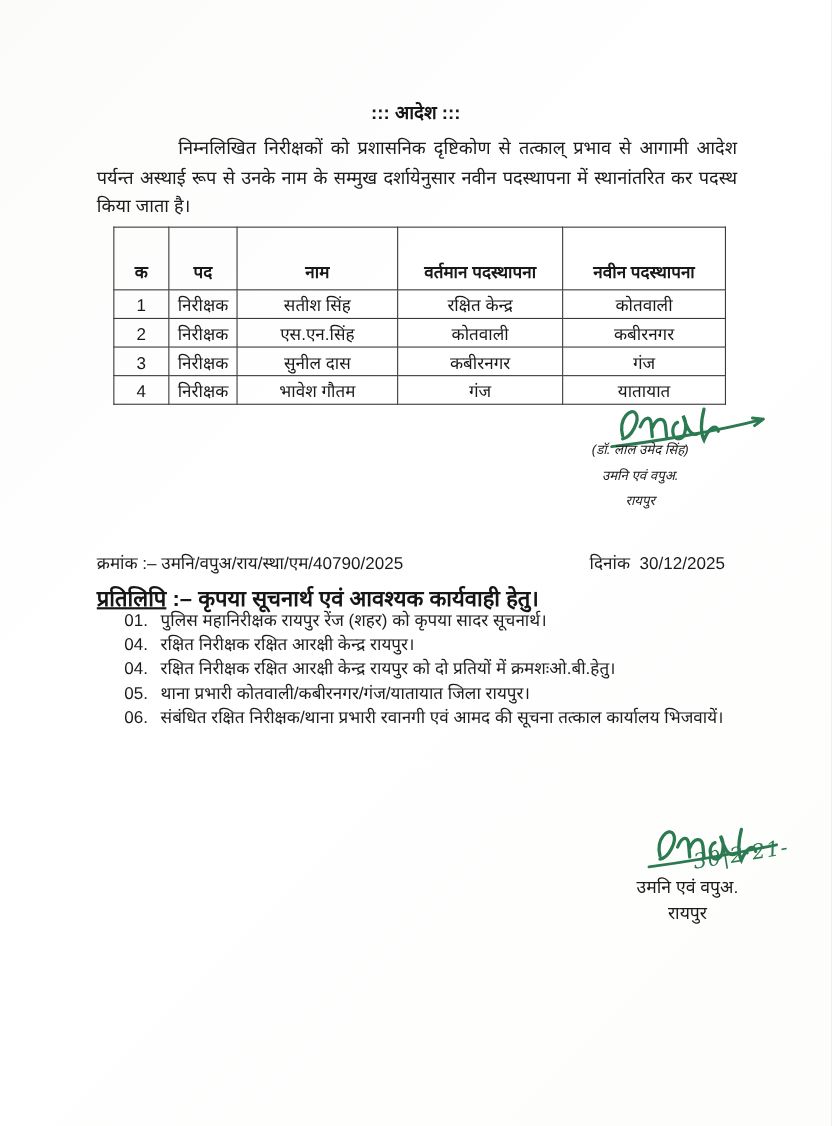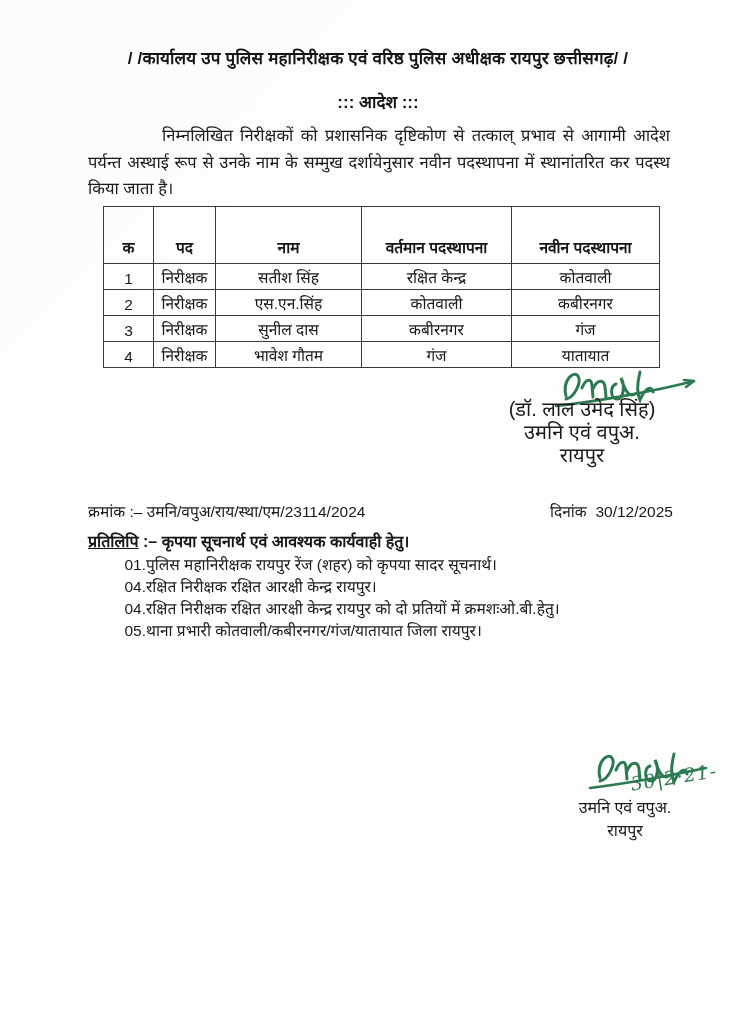--- a/index.html
+++ b/index.html
@@ -48,33 +48,33 @@
   .order-table tbody td{height:23px;vertical-align:bottom;text-align:center;}
   .order-table tbody td.c-num{text-align:center;vertical-align:bottom;}
   .col-num{width:50px;}
   .col-post{width:62px;}
   .col-name{width:146px;}
   .col-cur{width:150px;}
   .col-new{width:148px;}
   
   .sig-block{
     top:398px;left:462px;width:240px;
-    text-align:center;font-size:20px;line-height:23px;color:#1a1a1a;
+    text-align:center;font-size:12px;line-height:23px;color:#1a1a1a;font-style:italic;
   }
   .sig-scrawl{top:366px;left:552px;width:150px;height:46px;}
   
   .ref-line{top:500px;left:88px;width:600px;font-size:15.5px;color:#1a1a1a;}
   .ref-no{position:absolute;left:0;top:0;white-space:nowrap;}
-  .ref-date{position:absolute;left:462px;top:0;white-space:nowrap;text-align:right;}
-  
-  .copy-head{top:530px;left:88px;font-size:16px;font-weight:bold;color:#161616;white-space:nowrap;}
+  .ref-date{position:absolute;left:448px;top:0;white-space:nowrap;text-align:right;}
+  
+  .copy-head{top:530px;left:88px;font-size:20px;font-weight:bold;color:#161616;white-space:nowrap;}
   .copy-head .u{text-decoration:underline;}
   .copy-list{top:554px;left:113px;width:592px;font-size:15.5px;line-height:21.5px;color:#1b1b1b;}
   .copy-item{display:flex;margin:0 0 .5px 0;}
-  .copy-item .no{flex:0 0 33px;text-align:right;}
+  .copy-item .no{flex:0 0 33px;}
   .copy-item .tx{flex:1;text-align:justify;}
   
   .sig-scrawl2{top:750px;left:588px;width:120px;height:48px;}
   .hand-date{
     top:766px;left:630px;
     font-size:19px;color:#2c7a51;
     font-style:italic;transform:rotate(-9deg);
     font-family:"DejaVu Serif","Liberation Serif",serif;
     letter-spacing:1px;white-space:nowrap;
   }
@@ -82,21 +82,20 @@
     top:796px;left:520px;width:210px;
     text-align:center;font-size:16px;line-height:23px;color:#1a1a1a;
   }
   .green{stroke:#2c7a51;fill:none;stroke-linecap:round;}
 </style>
 </head>
 <body>
 
 <div class="page">
 
-  <div class="abs doc-header">/ /कार्यालय उप पुलिस महानिरीक्षक एवं वरिष्ठ पुलिस अधीक्षक रायपुर छत्तीसगढ़/ /</div>
 
   <div class="abs intro">
     <p>निम्नलिखित निरीक्षकों को प्रशासनिक दृष्टिकोण से तत्काल् प्रभाव से आगामी आदेश पर्यन्त अस्थाई रूप से उनके नाम के सम्मुख दर्शायेनुसार नवीन पदस्थापना में स्थानांतरित कर पदस्थ किया जाता है।</p>
   </div>
 
   <div class="abs order-title">::: आदेश :::</div>
 
   <table class="abs order-table">
     <colgroup>
       <col class="col-num">
@@ -153,21 +152,21 @@
 
   <div class="abs sig-block">
     <div>(डॉ. लाल उमेद सिंह)</div>
     <div>उमनि एवं वपुअ.</div>
     <div>रायपुर</div>
   </div>
 
   <div class="abs ref-line">
     <span class="ref-no">
       <span>क्रमांक :–</span>
-      <span>उमनि/वपुअ/राय/स्था/एम/23114/2024</span>
+      <span>उमनि/वपुअ/राय/स्था/एम/40790/2025</span>
     </span>
     <span class="ref-date">
       <span>दिनांक</span>&nbsp;
       <span>30/12/2025</span>
     </span>
   </div>
 
   <div class="abs copy-head">
     <span class="u">प्रतिलिपि</span><span> :–  </span><span>कृपया सूचनार्थ एवं आवश्यक कार्यवाही हेतु।</span>
   </div>
@@ -182,20 +181,24 @@
       <span class="tx">रक्षित निरीक्षक रक्षित आरक्षी केन्द्र रायपुर।</span>
     </div>
     <div class="copy-item">
       <span class="no">04.</span>
       <span class="tx">रक्षित निरीक्षक रक्षित आरक्षी केन्द्र रायपुर को दो प्रतियों में क्रमशःओ.बी.हेतु।</span>
     </div>
     <div class="copy-item">
       <span class="no">05.</span>
       <span class="tx">थाना प्रभारी कोतवाली/कबीरनगर/गंज/यातायात जिला रायपुर।</span>
     </div>
+    <div class="copy-item">
+      <span class="no">06.</span>
+      <span class="tx">संबंधित रक्षित निरीक्षक/थाना प्रभारी रवानगी एवं आमद की सूचना तत्काल कार्यालय भिजवायें।</span>
+    </div>
   </div>
 
   <svg class="abs sig-scrawl2" viewBox="0 0 120 48">
     <path class="green" stroke-width="3" d="M12 28 C8 12 20 2 24 8 C28 14 20 30 12 31 M28 20 C32 10 38 10 38 18 L39 29 M39 21 C43 11 50 11 51 19 L52 29 M62 16 C56 18 56 31 63 31 C70 31 71 16 67 10 C70 20 74 30 81 26 M86 4 C83 16 83 26 86 32 C90 22 97 16 99 24"></path>
     <path class="green" stroke-width="2.6" d="M2 38 C34 34 80 26 118 18"></path>
   </svg>
 
   <div class="abs hand-date">30|2·21-</div>
 
   <div class="abs sig-block2">

